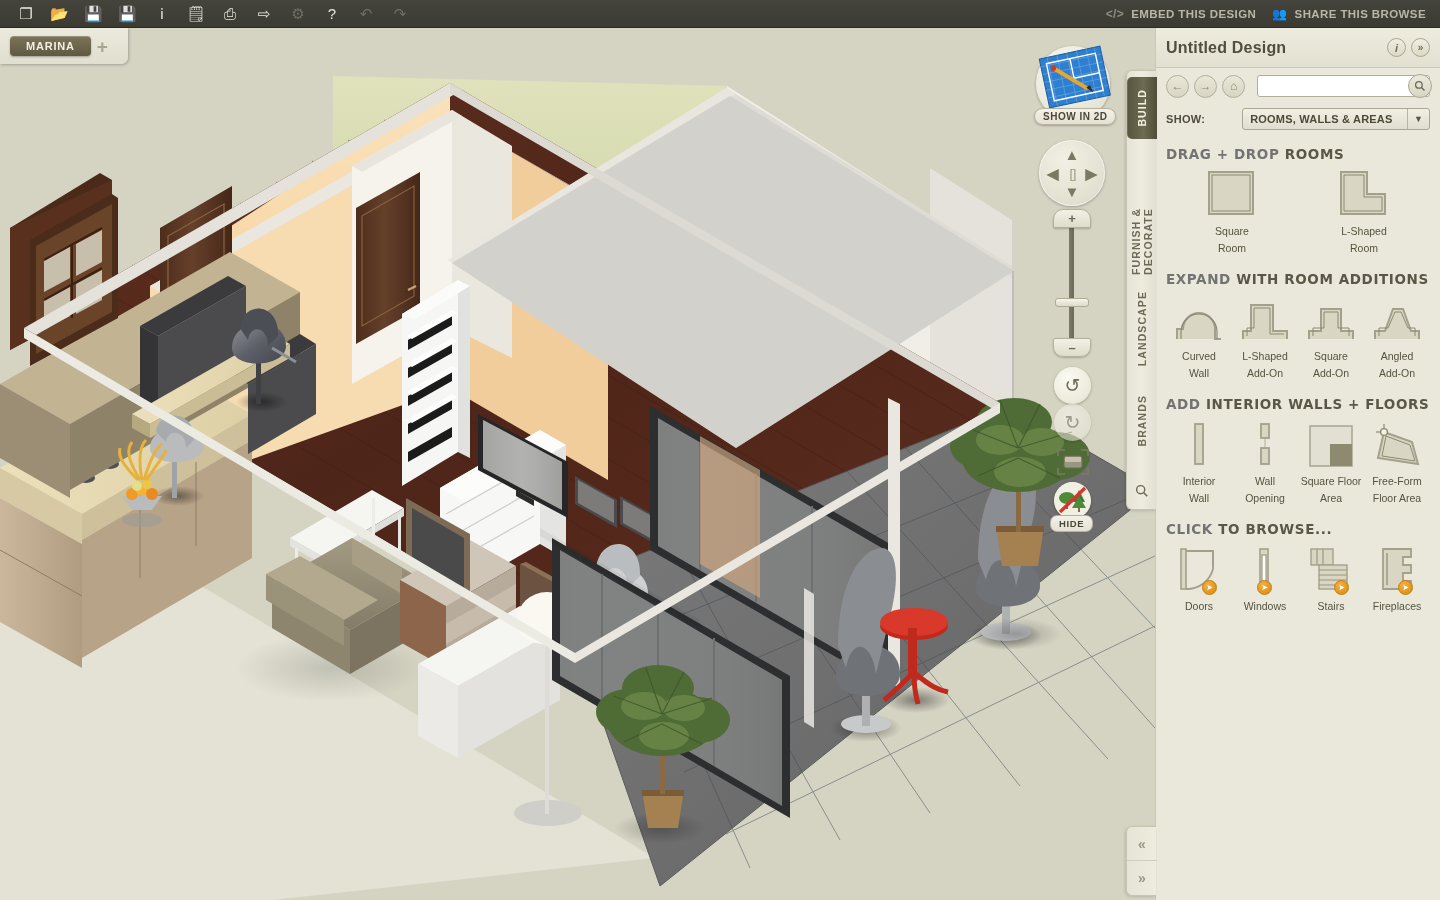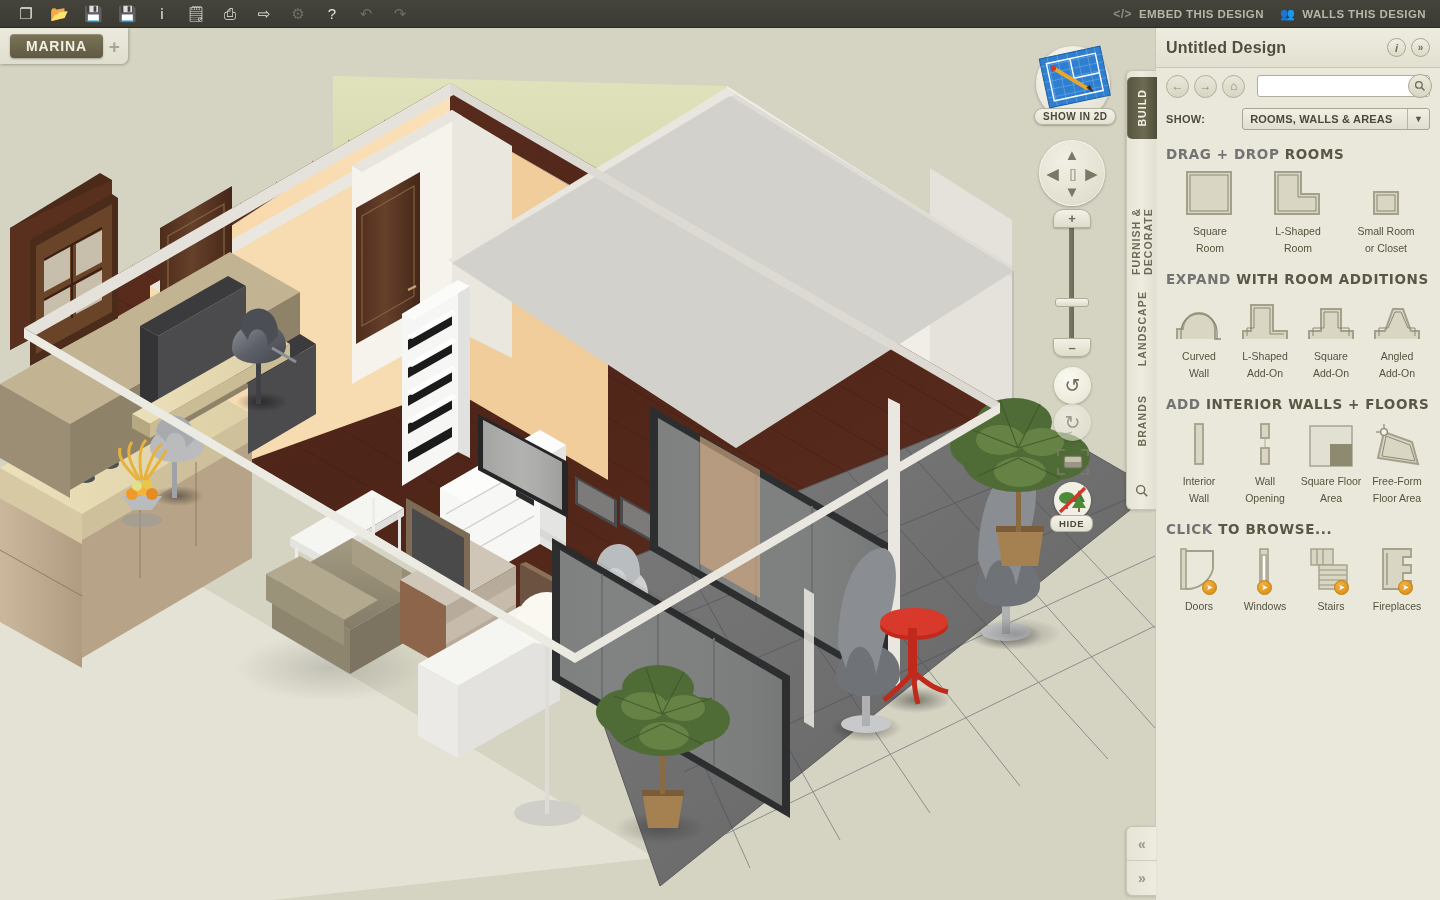--- a/index.html
+++ b/index.html
@@ -35,21 +35,21 @@
   .tabbar {
     position: absolute; top: 28px; left: 0; width: 128px; height: 36px;
     background: linear-gradient(180deg,#eceadd 0%,#e0dece 100%);
     border-radius: 0 0 7px 0;
     display: flex; align-items: center; padding-left: 10px; gap: 6px;
     box-shadow: 1px 1px 3px rgba(0,0,0,.25);
     z-index: 40;
   }
   .proj-tab {
     background: linear-gradient(180deg,#7b7458 0%,#5f5942 100%);
-    color: #f2f0e4; font-size: 14px; font-weight: bold; letter-spacing: .8px;
+    color: #f2f0e4; font-size: 11px; font-weight: bold; letter-spacing: .8px;
     padding: 4px 16px; border-radius: 4px;
     box-shadow: inset 0 1px 0 rgba(255,255,255,.22), 0 1px 2px rgba(0,0,0,.3);
     cursor: pointer;
   }
   .tab-plus { color: #a8a492; font-size: 19px; font-weight: bold; cursor: pointer; line-height: 1; }
 
   
   .viewport {
     position: absolute; top: 28px; left: 0; width: 1155px; height: 872px;
     background: #d5d4c3; overflow: hidden;
@@ -289,21 +289,21 @@
         <div class="tb-btn dim">↶</div>
         <div class="tb-btn dim">↷</div>
       </div>
     <div class="tb-right">
       <div class="tb-link">
         <span class="gl">&lt;/&gt;</span>
         <span>EMBED THIS DESIGN</span>
       </div>
       <div class="tb-link">
         <span class="gl">👥</span>
-        <span>WALLS THIS DESIGN</span>
+        <span>SHARE THIS BROWSE</span>
       </div>
     </div>
   </div>
 
   <div class="viewport">
     <svg class="vp-svg" width="1155" height="872" viewBox="0 0 1155 872">
       <defs>
         <linearGradient id="gWoodF" x1="0" y1="0" x2="1" y2="1">
           <stop offset="0" stop-color="#60301f"></stop>
             <stop offset=".5" stop-color="#4e2519"></stop>
@@ -912,29 +912,20 @@
             </div>
             <div class="cell">
               <div class="art">
                 <svg viewBox="0 0 50 48" width="50" height="48">
                   <path d="M2,2 H28 V24 H46 V44 H2 Z" fill="#d9d7c4" stroke="#a3a08c" stroke-width="2"></path>
                 <path d="M5,5 H25 V27 H43 V41 H5 Z" fill="none" stroke="#8b8873" stroke-width="1"></path>
                 </svg>
               </div>
               <div class="cap">L-Shaped<br>Room</div>
             </div>
-            <div class="cell">
-              <div class="art">
-                <svg viewBox="0 0 40 40" width="40" height="40">
-                  <rect x="8" y="14" width="24" height="22" fill="#d9d7c4" stroke="#a3a08c" stroke-width="2"></rect>
-                <rect x="11" y="17" width="18" height="16" fill="none" stroke="#8b8873" stroke-width="1"></rect>
-                </svg>
-              </div>
-              <div class="cap">Small Room<br>or Closet</div>
-            </div>
           </div>
         </div>
         <div class="section">
           <div class="sec-title"><span class="hl">EXPAND</span> <span>WITH ROOM ADDITIONS</span></div>
           <div class="grid">
             <div class="cell">
               <div class="art">
                 <svg viewBox="0 0 52 44" width="52" height="44">
                   <path d="M4,40 V30 H10 A16,16 0 0 1 42,30 V40 H48" fill="#d9d7c4" stroke="#a3a08c" stroke-width="2"></path>
                 <path d="M8,40 V33 A18,18 0 0 1 44,33 V40" fill="none" stroke="#8b8873" stroke-width="1.2"></path>

